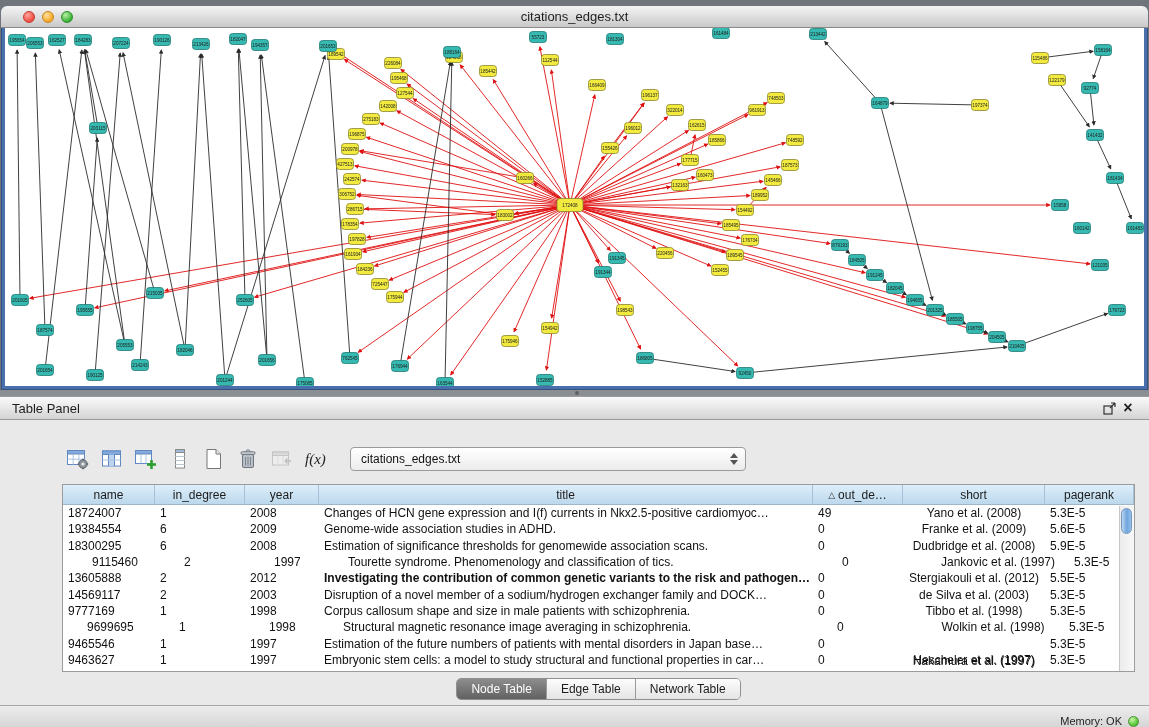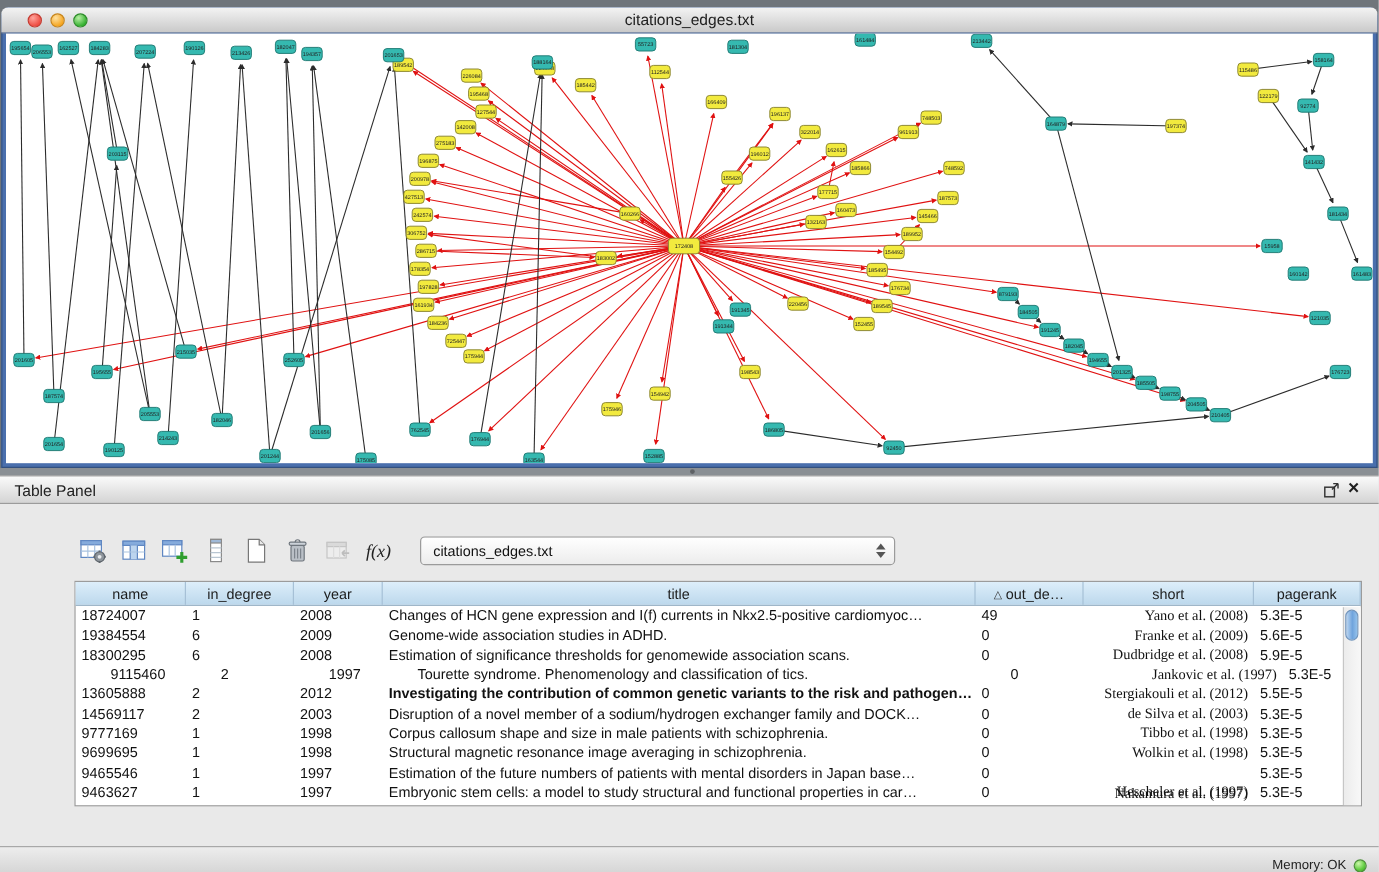--- a/index.html
+++ b/index.html
@@ -51,21 +51,21 @@
   .table-box { margin:10px 14px 0; height:188px; background:#fff; border:1px solid #9b9b9b;
     position:relative; display:flex; flex-direction:column; }
   .thead { display:flex; height:20px; flex:0 0 auto;
     background:linear-gradient(#ddeefa,#bcd8ec); border-bottom:1px solid #9fb6c8; }
   .th { display:flex; align-items:center; justify-content:center; font-size:12px; color:#1c1c1c;
     border-right:1px solid #a6c0d6; height:100%; white-space:nowrap; overflow:hidden; }
   .th .sort { font-size:9px; margin-right:3px; color:#333; }
   .tbody { flex:1; overflow:hidden; }
   .tr { display:flex; height:16.3px; align-items:center; }
   .td { font-size:12px; color:#111; padding:0 5px; white-space:nowrap; overflow:hidden; }
-  .td.center { text-align:right;font-family:Liberation Serif, serif; }
+  .td.center { text-align:center; }
   .vscroll { position:absolute; top:21px; right:0; bottom:0; width:15px;
     background:linear-gradient(to right,#ececec,#f8f8f8); border-left:1px solid #c6c6c6; }
   .vthumb { position:absolute; top:2px; left:1px; width:11px; height:26px; border-radius:6px;
     background:linear-gradient(to right,#bcd6f1,#6fa3dc 55%,#94c2ec); border:1px solid #7396bd; }
 
   .tabs-row { display:flex; justify-content:center; margin-top:6px; }
   .seg { display:inline-flex; border:1px solid #8f8f8f; border-radius:5px; overflow:hidden; }
   .seg button { font-family:inherit; font-size:12px; padding:3px 14px; border:none;
     border-right:1px solid #9a9a9a; background:linear-gradient(#fdfdfd,#e4e4e4); color:#1c1c1c; }
   .seg button:last-child { border-right:none; }
@@ -840,21 +840,21 @@
         <div class="tr">
           <div class="td" style="width: 92px;">9777169</div>
           <div class="td" style="width: 90px;">1</div>
           <div class="td" style="width: 74px;">1998</div>
           <div class="td" style="width: 494px;">Corpus callosum shape and size in male patients with schizophrenia.</div>
           <div class="td" style="width: 90px;">0</div>
           <div class="td center" style="width: 142px;">Tibbo et al. (1998)</div>
           <div class="td" style="flex: 1 1 0%;">5.3E-5</div>
         </div>
         <div class="tr">
-          <div class="td" style="width: 92px;">9699695</div>
+          <div class="td" style="width: 92px; margin-left: 19px;">9699695</div>
           <div class="td" style="width: 90px;">1</div>
           <div class="td" style="width: 74px;">1998</div>
           <div class="td" style="width: 494px;">Structural magnetic resonance image averaging in schizophrenia.</div>
           <div class="td" style="width: 90px;">0</div>
           <div class="td center" style="width: 142px;">Wolkin et al. (1998)</div>
           <div class="td" style="flex: 1 1 0%;">5.3E-5</div>
         </div>
         <div class="tr">
           <div class="td" style="width: 92px;">9465546</div>
           <div class="td" style="width: 90px;">1</div>
@@ -872,18 +872,25 @@
           <div class="td" style="width: 90px;">0</div>
           <div class="td center" style="width: 142px;">Hescheler et al. (1997)</div>
           <div class="td" style="flex: 1 1 0%;">5.3E-5</div>
         </div>
       </div>
     <div class="vscroll">
       <div class="vthumb"></div>
     </div>
   </div>
 
+  <div class="tabs-row">
+    <div class="seg">
+        <button class="active">Node Table</button>
+        <button class="">Edge Table</button>
+        <button class="">Network Table</button>
+      </div>
+  </div>
 </div>
 
 <div class="status-bar">
   <span>Memory: OK</span>
   <span class="mem-dot"></span>
 </div>
 
 </body></html>

